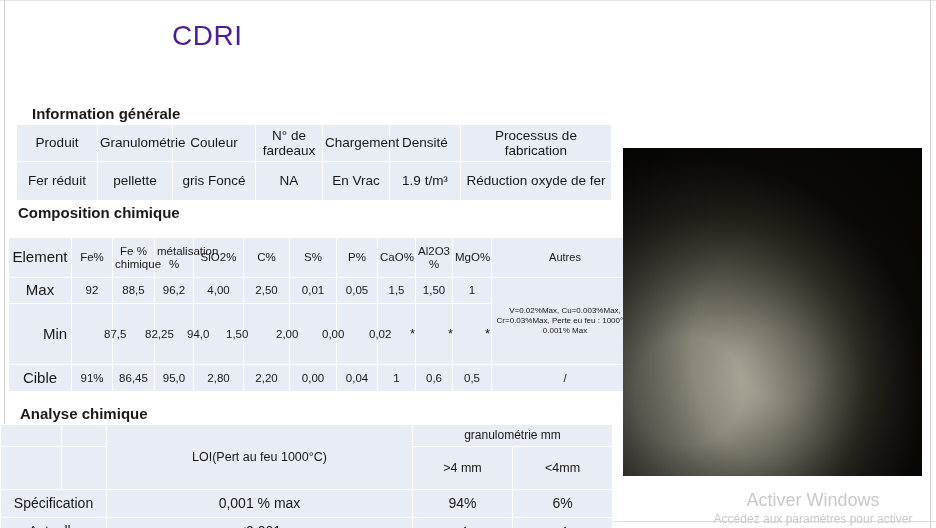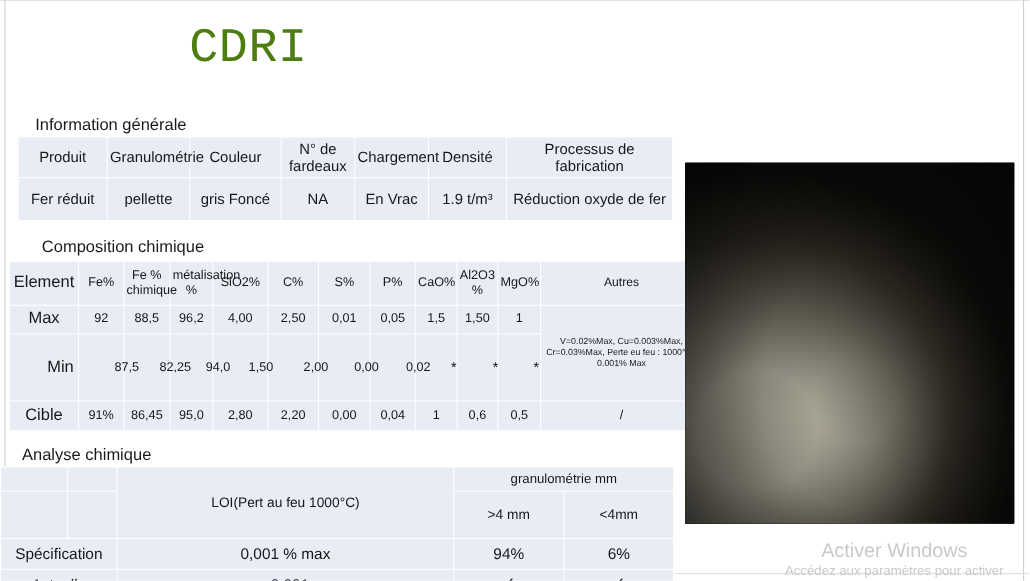--- a/index.html
+++ b/index.html
@@ -19,27 +19,27 @@
 
   
   .logo{position:absolute;left:18px;top:18px;width:110px;height:55px;}
   .logo svg{display:block;}
   .logo-ar{position:absolute;left:0;top:30px;width:110px;text-align:center;
            font-size:9px;color:#2b2b2b;direction:rtl;letter-spacing:0px;}
   .logo-en{position:absolute;left:0;top:44px;width:110px;text-align:center;
            font-size:6.5px;font-weight:bold;color:#3a3a3a;letter-spacing:.6px;}
 
   
-  .title{position:absolute;left:172px;top:22px;font-size:44px;font-weight:400;
-         color:#4d7c0f;letter-spacing:.5px;line-height:1;font-family:Liberation Mono, monospace;}
-
-  
-  .caption{position:absolute;font-size:15px;color:#1a1a1a;font-weight:400;}
+  .title{position:absolute;left:172px;top:22px;font-size:28px;font-weight:400;
+         color:#4c1d95;letter-spacing:.5px;line-height:1;}
+
+  
+  .caption{position:absolute;font-size:15px;color:#1a1a1a;font-weight:700;}
   #cap-info{left:32px;top:105px;}
-  #cap-comp{left:18px;top:216px;margin-left:20px;}
+  #cap-comp{left:18px;top:204px;}
   #cap-analyse{left:20px;top:405px;}
 
   
   table.ppt{border-collapse:separate;border-spacing:1px;background:#ffffff;
             table-layout:fixed;}
   table.ppt td{background:#e8ecf5;color:#171717;text-align:center;vertical-align:middle;
                padding:1px 2px;line-height:1.12;font-weight:400;}
 
   
   #tbl-info{position:absolute;left:16px;top:124px;width:596px;}

